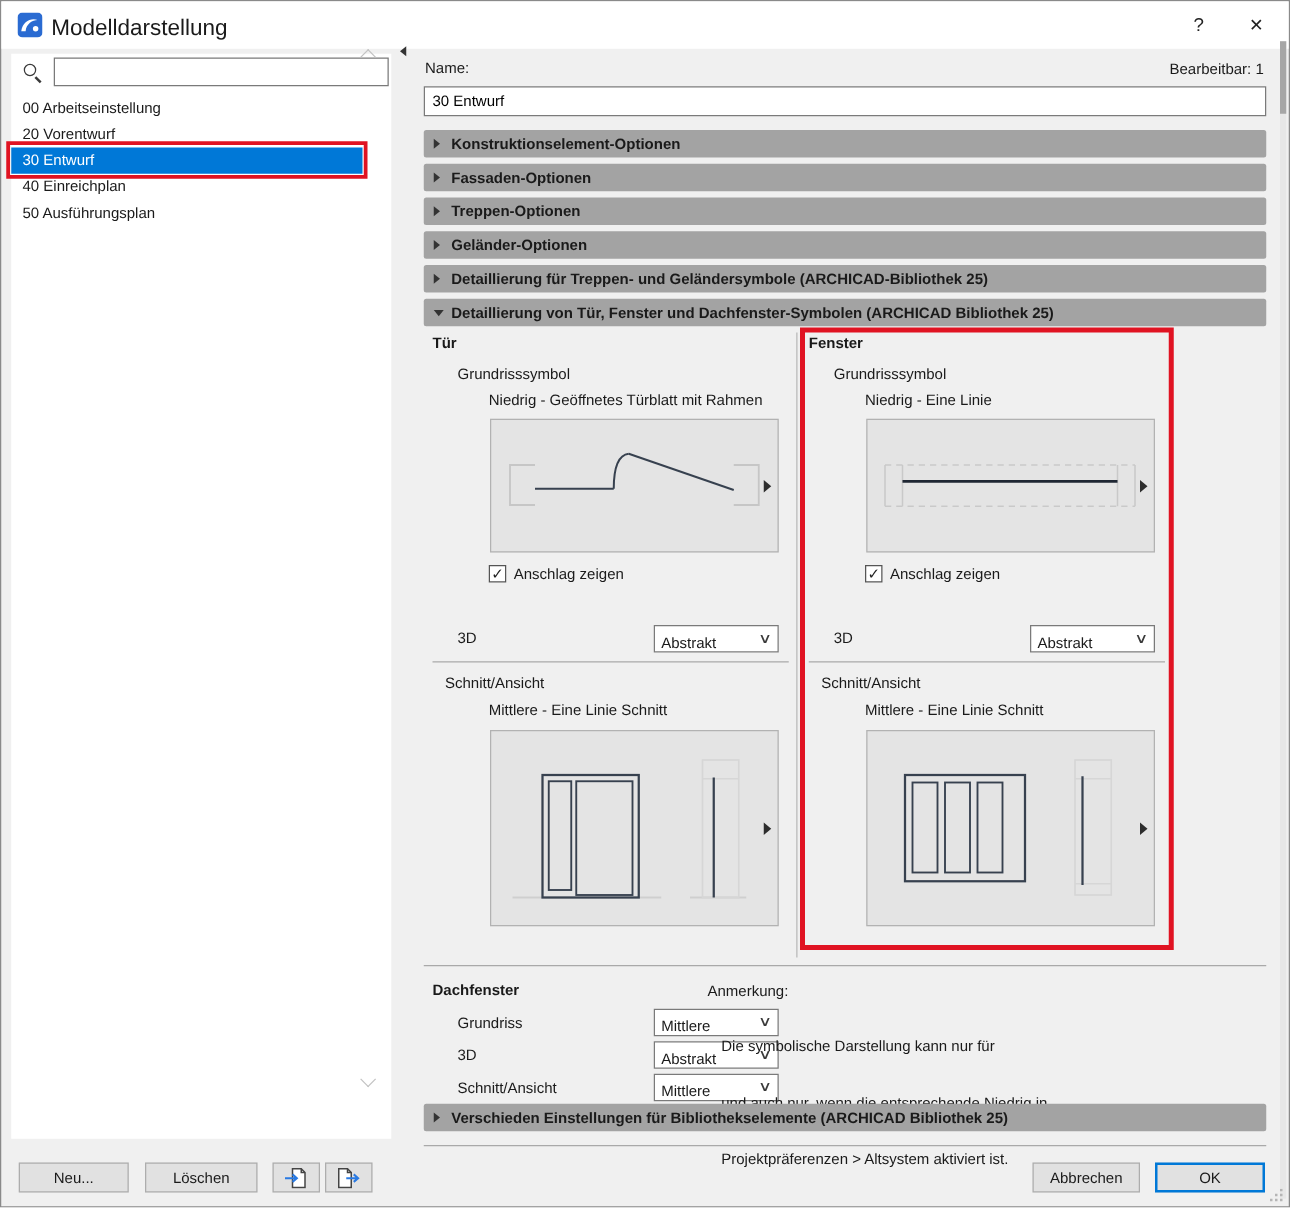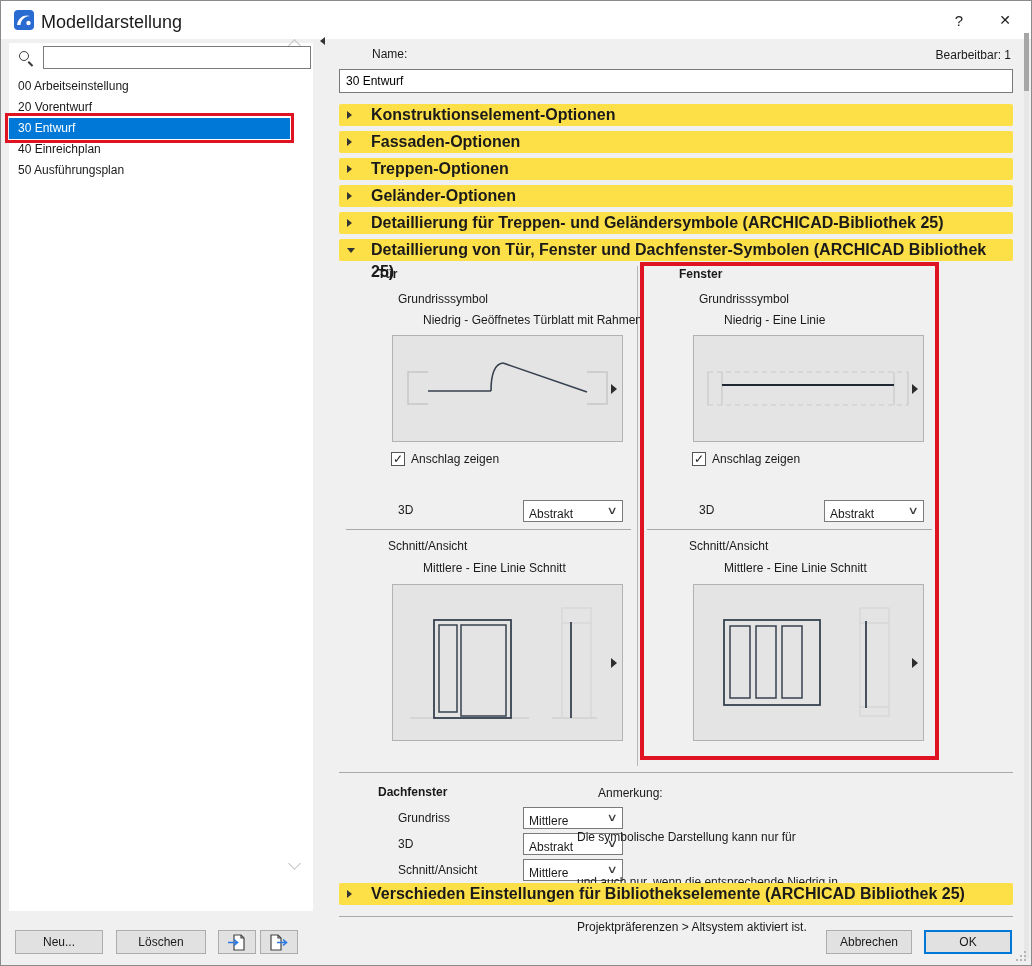--- a/index.html
+++ b/index.html
@@ -29,25 +29,25 @@
   
   .annot{position:absolute;border:3px solid #e01322;pointer-events:none;}
   .annot-item{left:4px;top:112px;width:289px;height:30px;}
   .annot-col{left:639px;top:261px;width:299px;height:498px;border-width:4px;}
   
   .split-arrow{position:absolute;left:319px;top:36px;width:0;height:0;border-top:4px solid transparent;border-bottom:4px solid transparent;border-right:5px solid #333;}
   
   .name-label{position:absolute;left:339px;top:46px;font-size:12px;}
   .editable-label{position:absolute;right:20px;top:47px;font-size:12px;}
   .name-input{position:absolute;left:338px;top:68px;width:674px;height:24px;border:1px solid #7a7a7a;background:#fff;font-size:12px;padding:0 6px;font-family:"Liberation Sans",sans-serif;}
-  .acc{position:absolute;left:338px;width:674px;height:22px;background:#fde047;border-radius:2px;font-size:16px;font-weight:bold;line-height:22px;padding-left:32px;}
+  .acc{position:absolute;left:338px;width:674px;height:22px;background:#a3a3a3;border-radius:2px;font-size:12px;font-weight:bold;line-height:22px;padding-left:22px;}
   .acc .tri{position:absolute;left:8px;top:7px;width:0;height:0;}
   .tri-right{border-top:4px solid transparent;border-bottom:4px solid transparent;border-left:5px solid #333;}
   .tri-down{border-left:4px solid transparent;border-right:4px solid transparent;border-top:5px solid #333;margin-top:2px;}
-  .lbl{position:absolute;font-size:12px;white-space:nowrap;margin-left:32px;}
+  .lbl{position:absolute;font-size:12px;white-space:nowrap;}
   .bold{font-weight:bold;}
   .col-divider{position:absolute;left:636px;top:265px;width:1px;height:500px;background:#b8b8b8;}
   .hsep{position:absolute;height:1px;background:#a9a9a9;}
   .preview{position:absolute;background:#e4e4e4;border:1px solid #b2b2b2;}
   .pv-arrow{position:absolute;right:5px;top:50%;margin-top:-5px;width:0;height:0;border-top:5px solid transparent;border-bottom:5px solid transparent;border-left:6px solid #2d2d2d;}
   .checkbox-row{position:absolute;display:flex;align-items:center;font-size:12px;}
   .checkbox{width:14px;height:14px;border:1px solid #555;background:#fff;margin-right:6px;position:relative;display:inline-flex;align-items:center;justify-content:center;font-size:12px;color:#222;line-height:14px;}
   .combo{position:absolute;width:100px;height:22px;border:1px solid #7a7a7a;background:#fff;font-size:12px;display:flex;align-items:flex-end;padding-left:5px;}
   .combo .chev{position:absolute;right:6px;top:3px;color:#3a3a3a;font-size:11px;transform:scaleX(1.4);}
   .note-line{height:17px;line-height:17px;font-size:12px;white-space:nowrap;margin-top:28px;}

